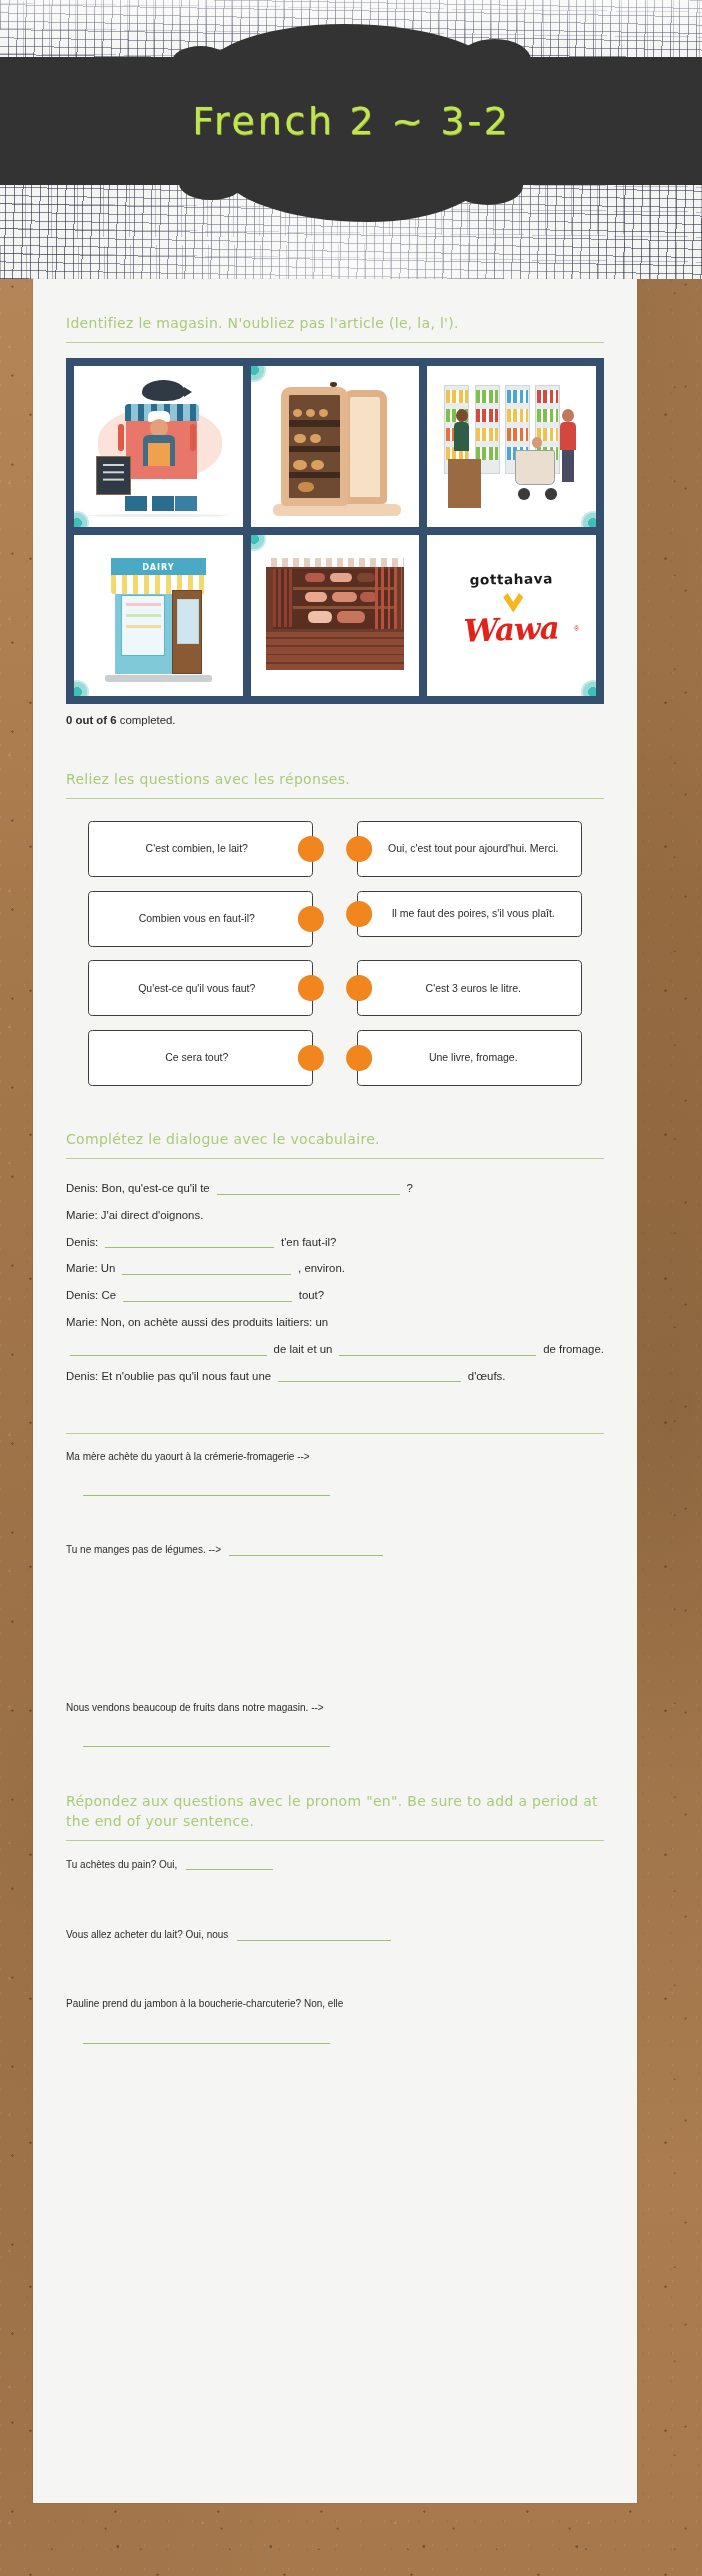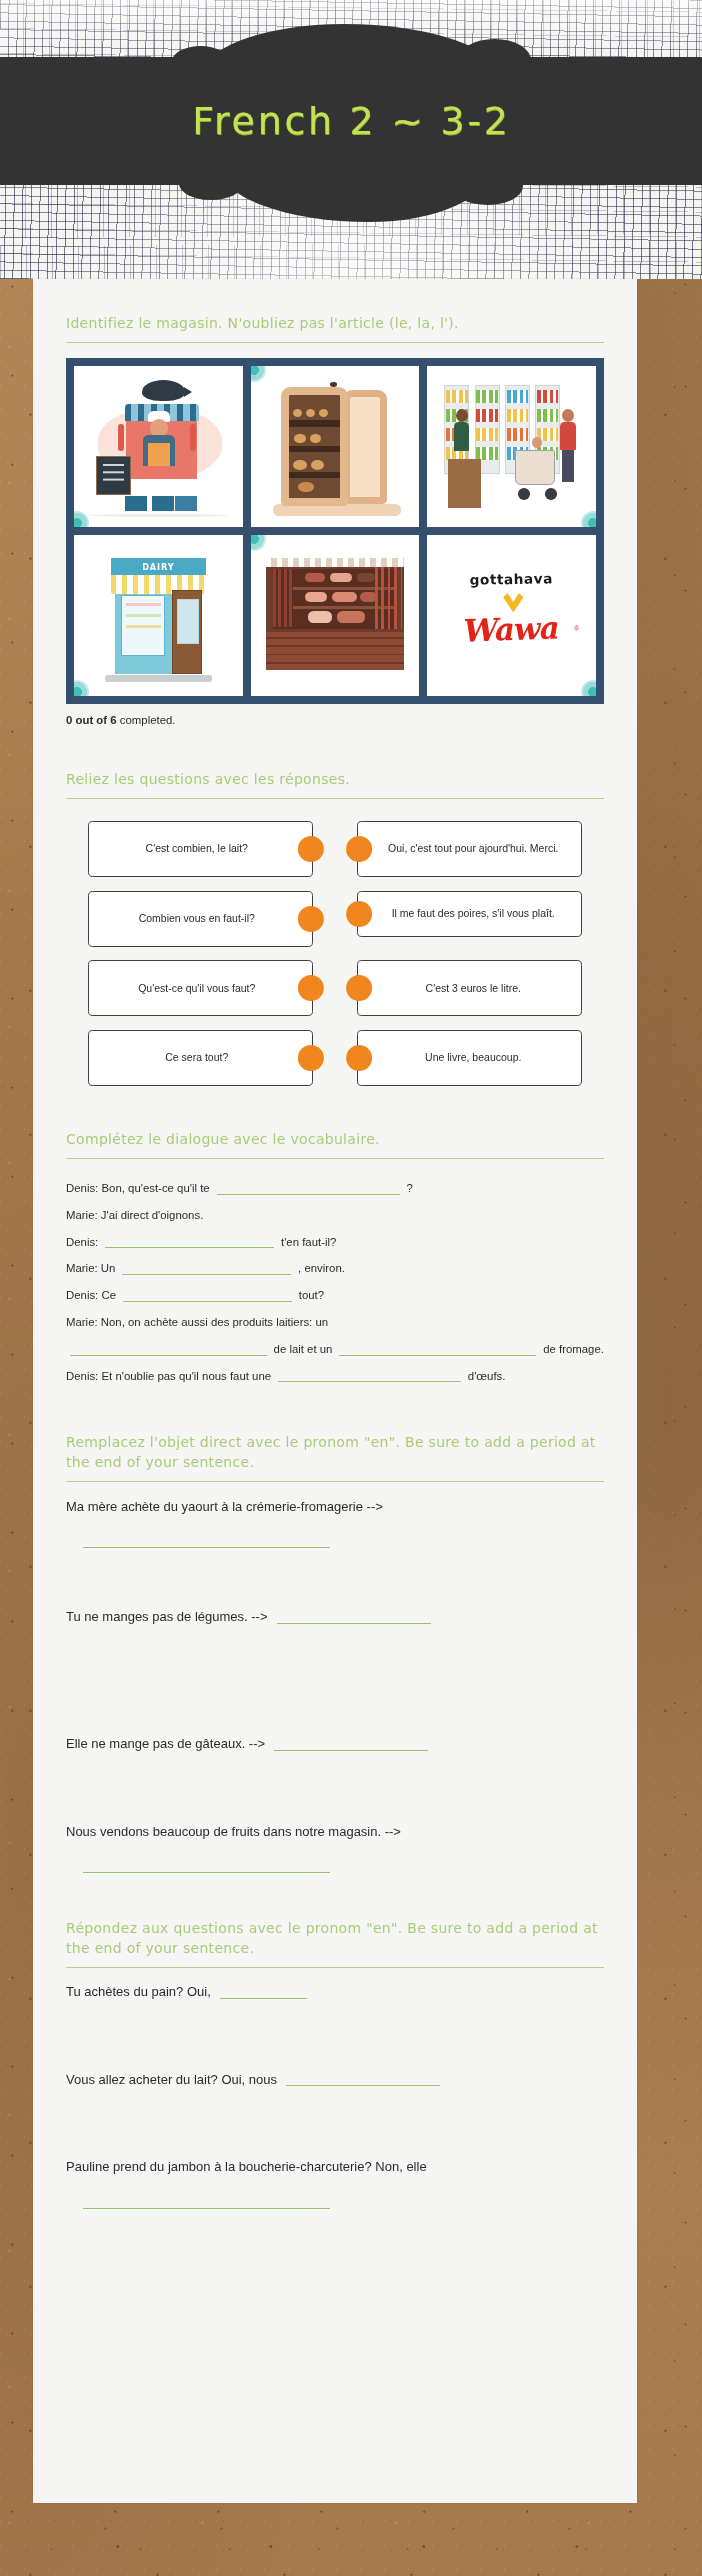--- a/index.html
+++ b/index.html
@@ -303,24 +303,23 @@
     vertical-align: -2.7px;
     margin: 0 3.7px;
   }
   .b-lg  { width: 169px; }
   .b-xl  { width: 183px; }
   .b-xxl { width: 197px; }
 
   
   .qrow { margin-bottom: 5.5px; }
   .qtext {
-    font-size: 13px;
+    font-size: 10px;
     color: #2b2b2b;
     line-height: 1.6;
-    margin-top: 13px;
   }
   .qblank-inline {
     display: inline-block;
     width: 154px;
     border-bottom: 0.9px solid #9cbf72;
     height: 14.6px;
     vertical-align: -2.7px;
     margin-left: 5.5px;
   }
   .qblank-below {
@@ -524,21 +523,21 @@
       <div class="match-cell right">
         <div class="match-box">C'est 3 euros le litre.</div>
         <span class="knob"></span>
       </div>
 
       <div class="match-cell left">
         <div class="match-box">Ce sera tout?</div>
         <span class="knob"></span>
       </div>
       <div class="match-cell right">
-        <div class="match-box">Une livre, beaucoup.</div>
+        <div class="match-box">Une livre, fromage.</div>
         <span class="knob"></span>
       </div>
     </div>
   </section>
 
   <div class="sec-gap-lg"></div>
 
   <section class="section">
     <h2 class="sec-heading">Complétez le dialogue avec le vocabulaire.</h2>
     <div class="sec-rule"></div>
@@ -584,45 +583,38 @@
         <span>Denis: Et n'oublie pas qu'il nous faut une</span>
         <span class="blank b-xl"></span>
         <span>d'œufs.</span>
       </div>
     </div>
   </section>
 
   <div class="sec-gap-lg"></div>
 
   <section class="section">
-    <h2 class="sec-heading">Remplacez l'objet direct avec le pronom "en". Be sure to add a period at the end of your sentence.</h2>
     <div class="sec-rule"></div>
 
     <div class="qrow">
       <div class="qtext">Ma mère achète du yaourt à la crémerie-fromagerie --&gt;</div>
       <span class="qblank-below"></span>
     </div>
     <div class="spacer-md"></div>
 
     <div class="qrow">
       <div class="qtext">
         <span>Tu ne manges pas de légumes. --&gt;</span>
         <span class="qblank-inline"></span>
       </div>
     </div>
     <div class="spacer-lg"></div>
 
     <div class="spacer-md"></div>
 
-    <div class="qrow">
-      <div class="qtext">
-        <span>Elle ne mange pas de gâteaux. --&gt;</span>
-        <span class="qblank-inline"></span>
-      </div>
-    </div>
     <div class="spacer-lg"></div>
 
     <div class="qrow">
       <div class="qtext">Nous vendons beaucoup de fruits dans notre magasin. --&gt;</div>
       <span class="qblank-below"></span>
     </div>
   </section>
 
   <div class="sec-gap-lg"></div>
 

